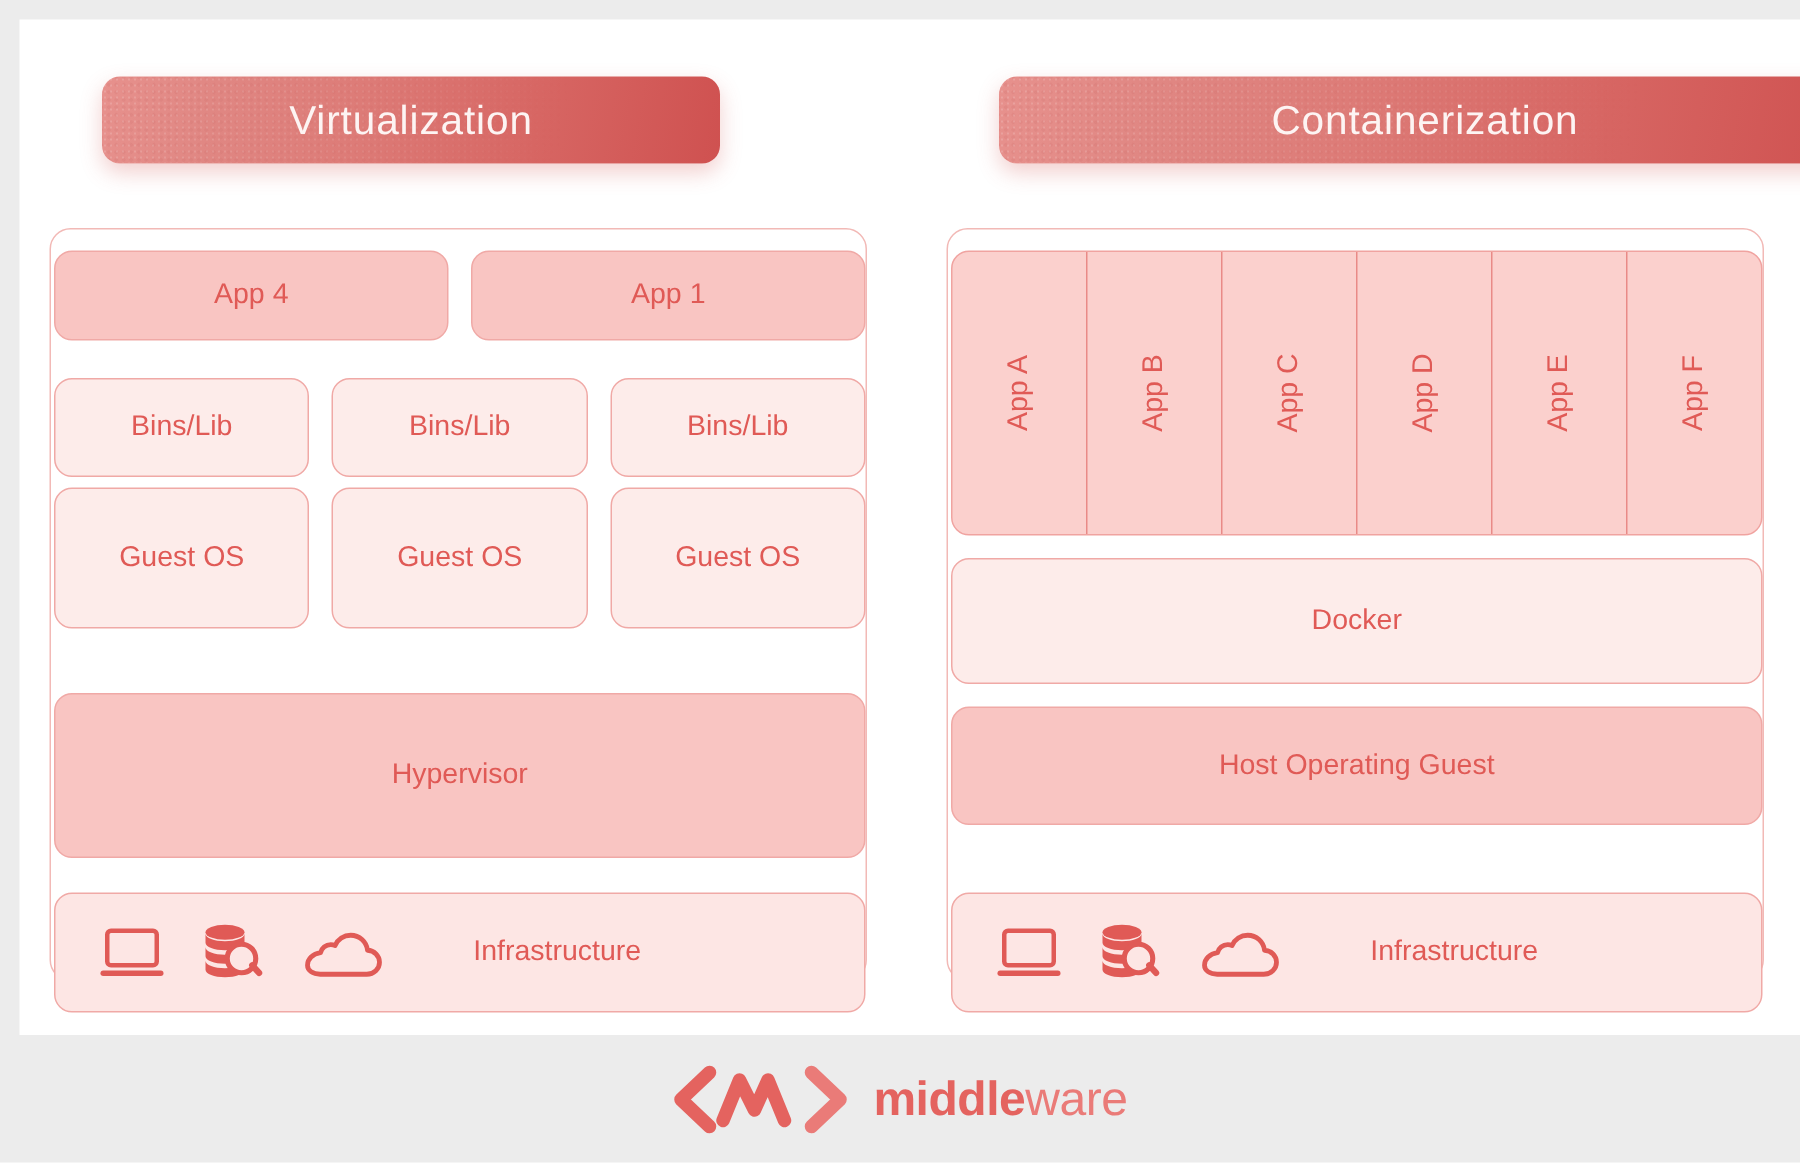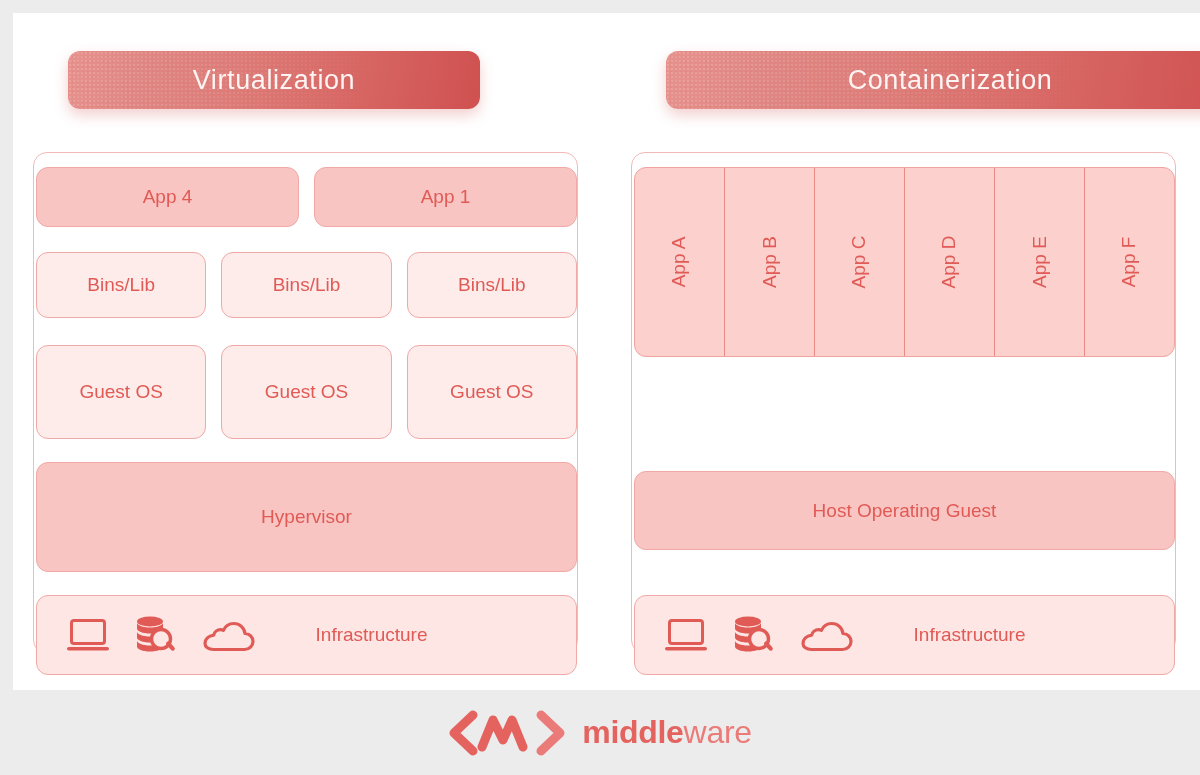--- a/index.html
+++ b/index.html
@@ -102,21 +102,21 @@
     width: 545px;
     display: flex;
     gap: 15px;
     padding: 0 2px;
     box-sizing: border-box;
   }
   .row .box { flex: 1 1 0; height: 100%; }
 
   .row-apps    { top: 14px;  height: 60px; }
   .row-bins    { top: 99px;  height: 66px; }
-  .row-guestos { top: 192px; height: 94px; }
+  .row-guestos { top: 172px; height: 94px; }
 
   .row-wide {
     position: absolute;
     left: 2px;
     width: 541px;
     box-sizing: border-box;
   }
   .row-hypervisor { top: 309px; height: 110px; }
   .row-infra-l    { top: 414px; height: 80px; }
 
@@ -265,20 +265,21 @@
           <span>App D</span>
         </div>
       <div class="app-col">
           <span>App E</span>
         </div>
       <div class="app-col">
           <span>App F</span>
         </div>
     </div>
 
+    <div class="box fill-pale row-wide row-docker">Docker</div>
 
     <div class="box fill-dark row-wide row-hostos">Host Operating Guest</div>
 
     <div class="box fill-light row-wide row-infra-r infra">
       <svg class="icon" width="46" height="38" viewBox="0 0 46 38" fill="none">
         <rect x="6.5" y="4.5" width="33" height="23" rx="2.5" stroke="#e05a56" stroke-width="3"></rect>
         <rect x="2" y="31" width="42" height="3.6" rx="1.8" fill="#e05a56"></rect>
       </svg>
       <svg class="icon" width="44" height="40" viewBox="0 0 44 40" fill="none">
         <ellipse cx="17" cy="6.5" rx="13" ry="5" fill="#e05a56"></ellipse>

